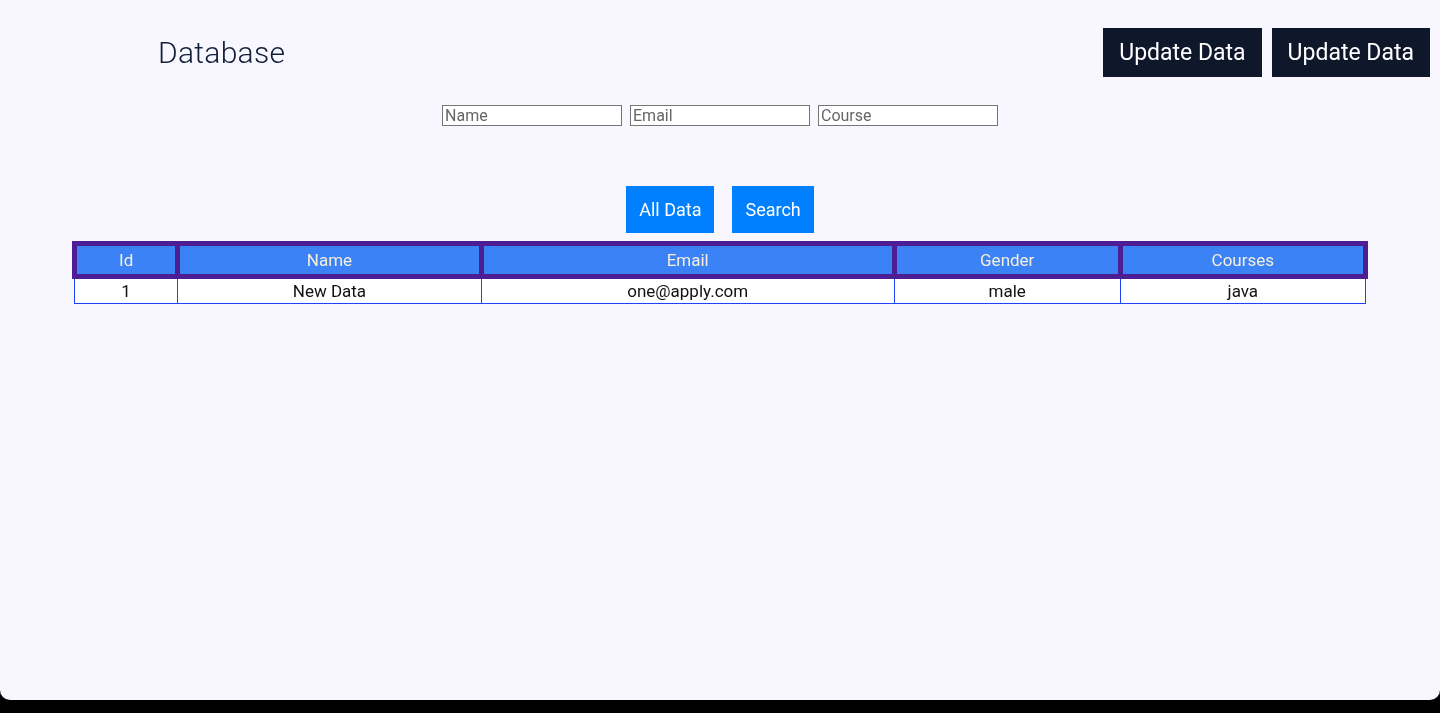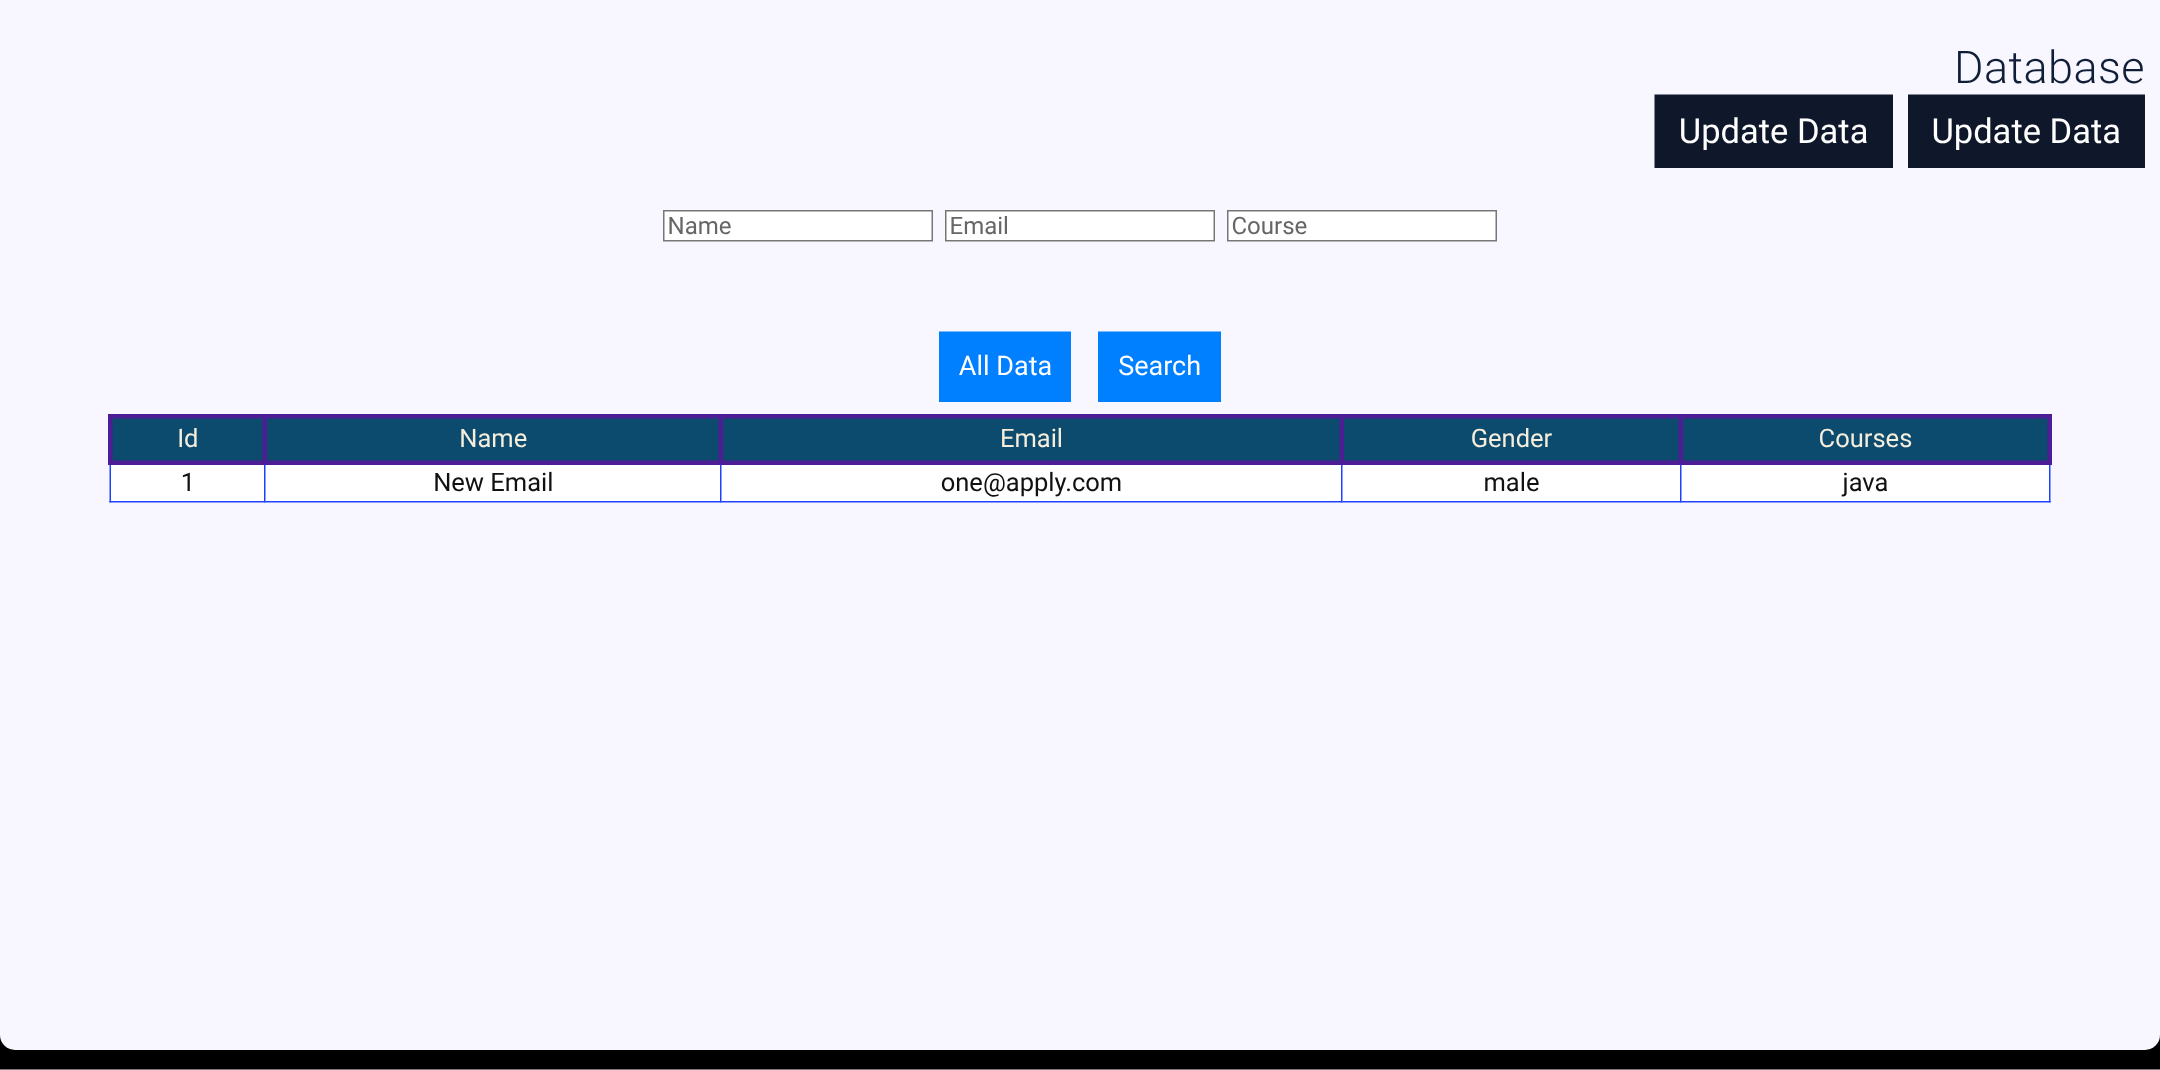--- a/index.html
+++ b/index.html
@@ -18,23 +18,22 @@
       background: #f8f7ff;
       width: 1440px;
       height: 700px;
       border-radius: 0 0 10px 10px;
       box-shadow: 0 2px 8px rgba(0,0,0,0.08);
       position: relative;
     }
     .header {
       display: flex;
       justify-content: space-between;
-      align-items: flex-end;
+      align-items: center;
       padding: 28px 10px 0 158px;
-      flex-direction: column;
     }
     .page-title {
       font-size: 30px;
       font-weight: 300;
       color: #111e38;
       letter-spacing: 0.3px;
     }
     .header-buttons {
       display: flex;
       gap: 10px;
@@ -87,26 +86,26 @@
       width: 100%;
       border-collapse: collapse;
       table-layout: fixed;
     }
     col.col-id { width: 8%; }
     col.col-name { width: 23.5%; }
     col.col-email { width: 32%; }
     col.col-gender { width: 17.5%; }
     col.col-courses { width: 19%; }
     th {
-      background: #0c4a6e;
+      background: #3b82f6;
       color: #f5eedc;
       font-weight: 400;
       font-size: 17px;
       padding: 4px 0;
-      border: 3px solid #4c1d95;
+      border: 5px solid #4c1d95;
       text-align: center;
     }
     td {
       border: 1px solid #1e40ff;
       background: #fff;
       color: #111;
       font-size: 17px;
       padding: 2px 0;
       text-align: center;
     }
@@ -149,21 +148,21 @@
           <th>Id</th>
           <th>Name</th>
           <th>Email</th>
           <th>Gender</th>
           <th>Courses</th>
         </tr>
       </thead>
       <tbody>
         <tr>
           <td>1</td>
-          <td>New Email</td>
+          <td>New Data</td>
           <td>one@apply.com</td>
           <td>male</td>
           <td>java</td>
         </tr>
       </tbody>
     </table>
   </div>
 
 </div>
 

